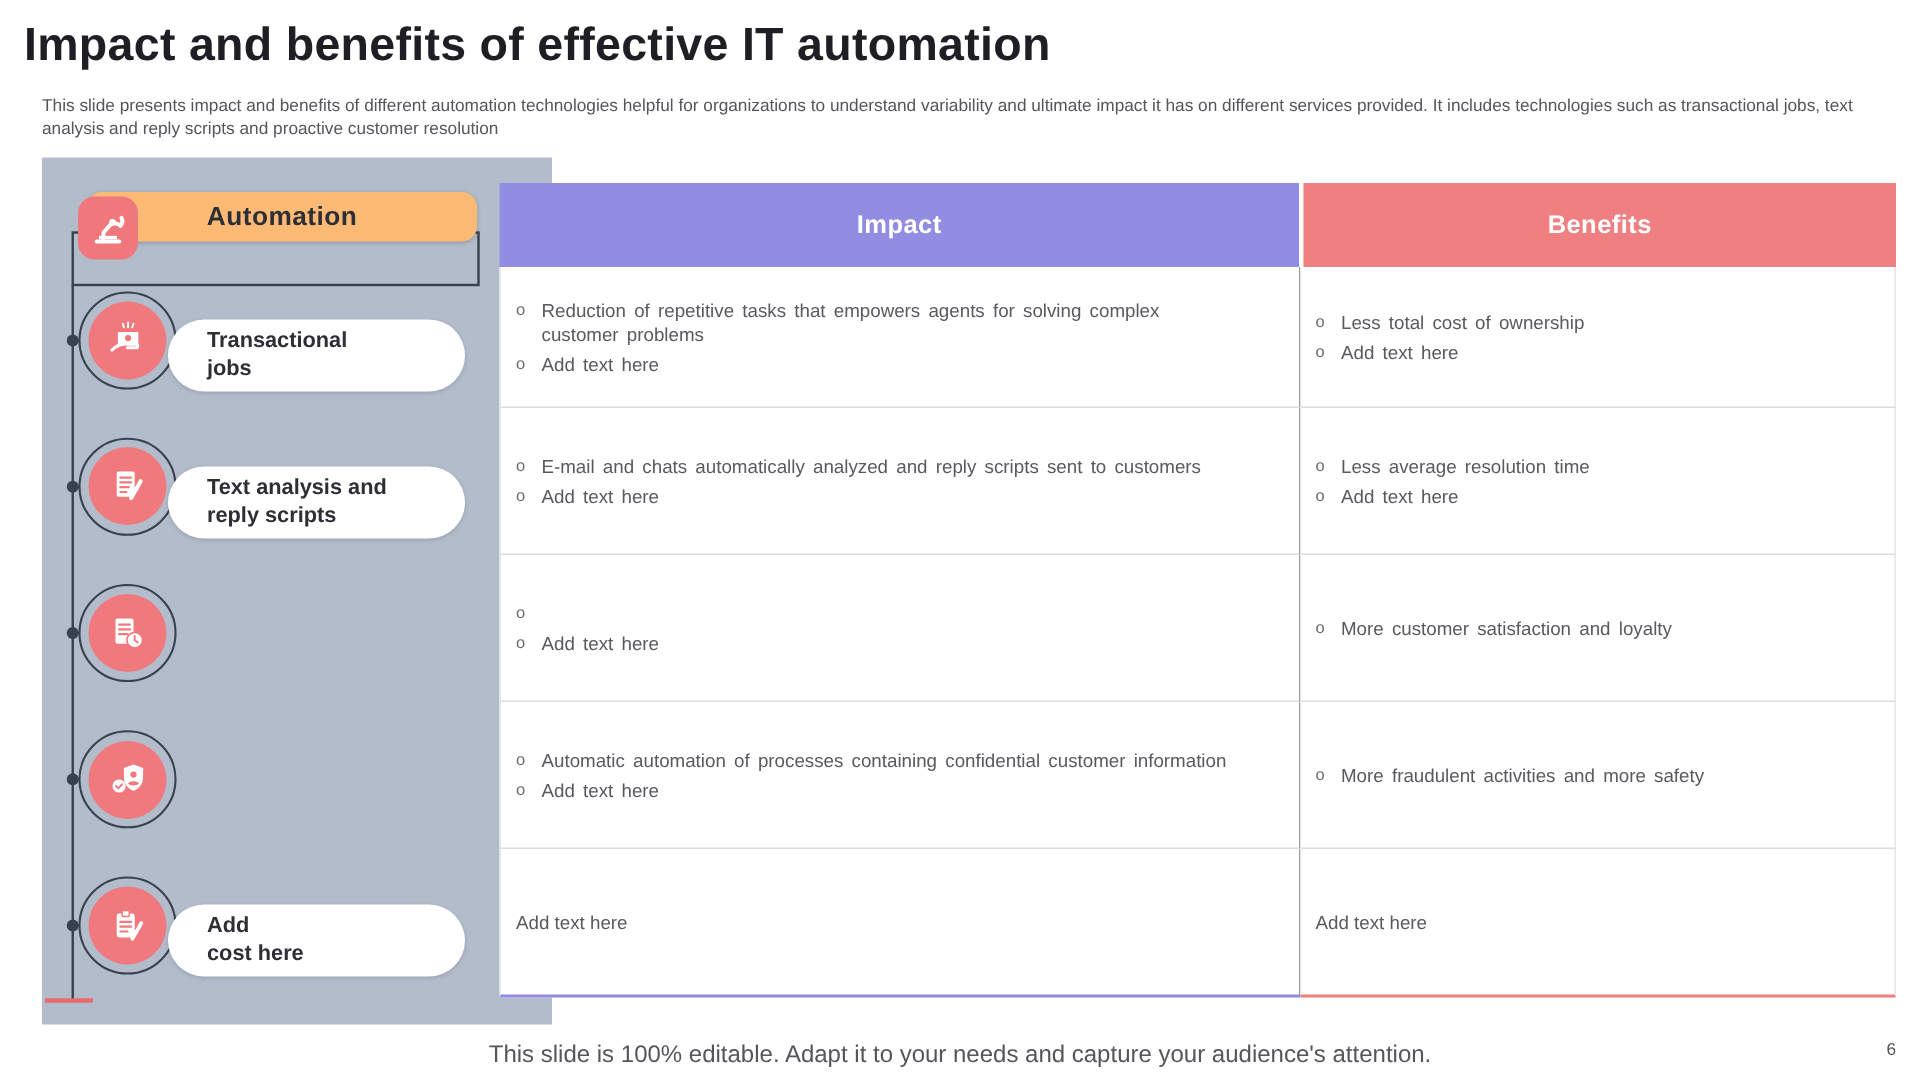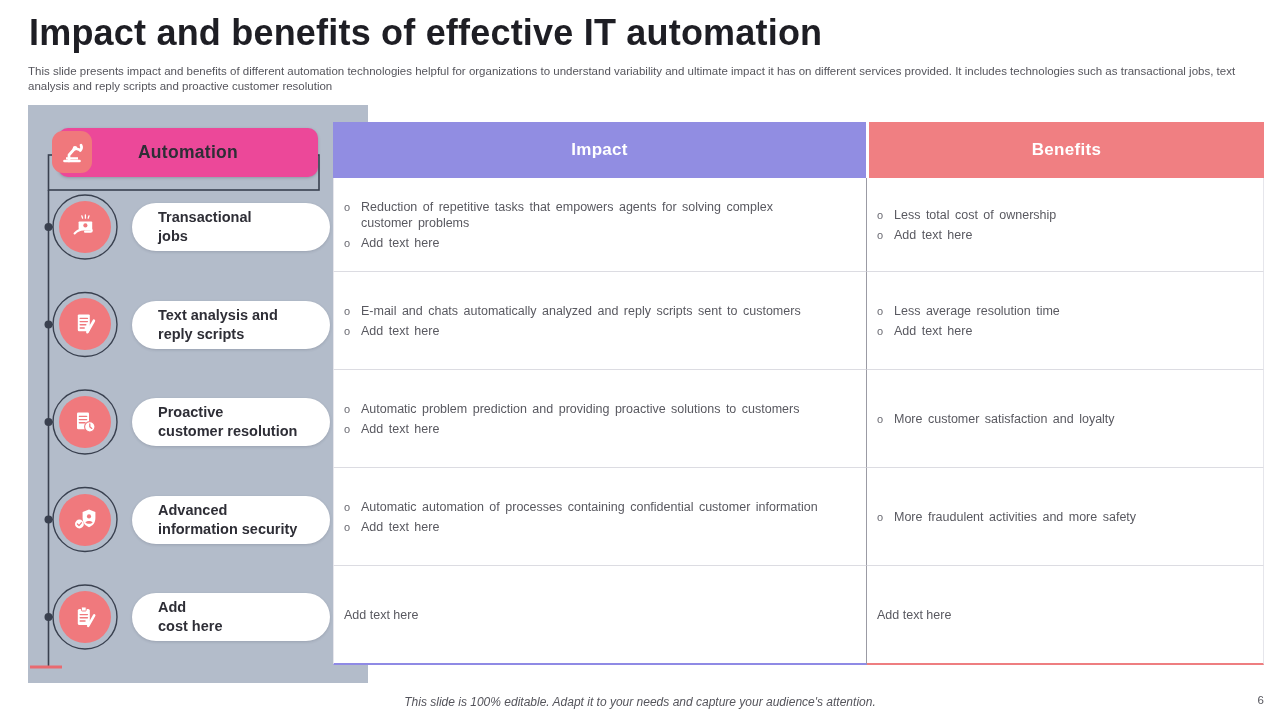--- a/index.html
+++ b/index.html
@@ -2,53 +2,53 @@
 <html><head>
 <meta charset="utf-8">
 <style>
   html,body{margin:0;padding:0;}
   body{
     width:1280px;height:720px;position:relative;background:#ffffff;
     font-family:"Liberation Sans","DejaVu Sans",sans-serif;overflow:hidden;
   }
   
   .slide-title{
-    position:absolute;left:29px;top:12px;width:1100px;
-    font-size:36px;font-weight:800;color:#1e1e24;letter-spacing:.2px;
+    position:absolute;left:16px;top:12px;width:1100px;
+    font-size:31px;font-weight:800;color:#1e1e24;letter-spacing:.2px;
   }
   .slide-desc{
     position:absolute;left:28px;top:64px;width:1212px;
     font-size:11.5px;line-height:15px;color:#55555c;
   }
   
   .panel{
     position:absolute;left:28px;top:105px;width:340px;height:578px;
     background:#b3bcca;
   }
   .connector-svg{position:absolute;left:0;top:0;z-index:0;}
   .auto-box{
-    position:absolute;left:30px;top:23px;width:260px;height:49px;
-    background:#ec4899;border-radius:10px;z-index:1;
+    position:absolute;left:30px;top:23px;width:260px;height:33px;
+    background:#fdba74;border-radius:10px;z-index:1;
     box-shadow:0 1px 3px rgba(40,45,60,.25);
     display:flex;align-items:center;justify-content:center;
   }
   .auto-label{font-size:17.5px;font-weight:800;color:#2e2e36;letter-spacing:.3px;}
   .auto-icon{
     position:absolute;left:24px;top:26px;width:40px;height:42px;
     background:#f0787c;border-radius:11px;z-index:2;
     display:flex;align-items:center;justify-content:center;
   }
   .item-circle{
     position:absolute;left:31px;width:52px;height:52px;border-radius:50%;
     background:#f0797d;z-index:2;display:flex;align-items:center;justify-content:center;
   }
   .item-pill{
-    position:absolute;left:104px;width:198px;height:48px;background:#ffffff;
+    position:absolute;left:84px;width:198px;height:48px;background:#ffffff;
     border-radius:24px;z-index:1;display:flex;flex-direction:column;justify-content:center;
-    padding-left:26px;box-sizing:border-box;box-shadow:0 1px 3px rgba(40,45,60,.18);
+    padding-left:26px;box-sizing:border-box;box-shadow:0 1px 3px rgba(40,45,60,.18);margin-top:10px;
   }
   .item-pill span{font-size:14.5px;font-weight:800;color:#2e2e36;line-height:19px;}
   
   .table{position:absolute;left:333px;top:122px;width:931px;height:543px;z-index:3;}
   .thead{display:flex;height:56px;}
   .th{
     display:flex;align-items:center;justify-content:center;
     color:#ffffff;font-size:17px;font-weight:700;letter-spacing:.3px;
   }
   .th-impact{width:533px;background:#918de2;margin-right:3px;}
@@ -65,21 +65,21 @@
   .trow-last .cell-impact{border-bottom:2px solid #8f8ae5;}
   .trow-last .cell-benefits{border-bottom:2px solid #ee7e80;}
   .bline{display:flex;align-items:flex-start;margin:2px 0;}
   .bu{width:17px;flex:0 0 17px;font-size:11px;line-height:16px;color:#6a6a72;}
   .bt{line-height:16px;word-spacing:2px;}
   .bt-wide{max-width:460px;}
   .plain-text{font-size:12.5px;color:#595960;}
   
   .footer-note{
     position:absolute;left:0;right:0;top:695px;text-align:center;
-    font-size:12px;color:#55555c;font-style:italic;
+    font-size:16px;color:#55555c;
   }
   .page-num{
     position:absolute;right:16px;top:694px;font-size:11.5px;color:#55555c;
   }
 </style>
 </head>
 <body>
 
 <div class="slide-title">Impact and benefits of effective IT automation</div>
 <div class="slide-desc">This slide presents impact and benefits of different automation technologies helpful for organizations to understand variability and ultimate impact it has on different services provided. It includes technologies such as transactional jobs, text analysis and reply scripts and proactive customer resolution</div>
@@ -167,37 +167,29 @@
       <rect x="10" y="8" width="15" height="21" rx="1.5" fill="#ffffff"></rect>
       <g stroke="#f0797d" stroke-width="1.8" stroke-linecap="round">
         <line x1="13" y1="13" x2="22" y2="13"></line>
           <line x1="13" y1="17" x2="22" y2="17"></line>
         <line x1="13" y1="21" x2="20" y2="21"></line>
       </g>
       <circle cx="26" cy="26" r="6.5" fill="#ffffff" stroke="#f0797d" stroke-width="1.4"></circle>
       <path d="M26 22.5v3.5l2.5 2" fill="none" stroke="#f0797d" stroke-width="1.6" stroke-linecap="round"></path>
     </svg>
   </div>
-  <div class="item-pill" style="top:293px">
-    <span>Proactive</span>
-    <span>customer resolution</span>
-  </div>
 
   <div class="item-circle" style="top:388.5px">
     <svg width="32" height="32" viewBox="0 0 40 40">
       <path d="M25 7l8 3v7.5c0 6-3.5 9.8-8 11.5-4.5-1.7-8-5.5-8-11.5V10z" fill="#ffffff"></path>
       <circle cx="25" cy="15.5" r="2.6" fill="#f0797d"></circle>
       <path d="M20.5 23c1-2.5 8-2.5 9 0-1.5 2.2-7.5 2.2-9 0z" fill="#f0797d"></path>
       <circle cx="13" cy="25" r="5.5" fill="#ffffff"></circle>
       <path d="M10.5 25l2 2 3-3.5" fill="none" stroke="#f0797d" stroke-width="1.6" stroke-linecap="round" stroke-linejoin="round"></path>
     </svg>
-  </div>
-  <div class="item-pill" style="top:390.5px">
-    <span>Advanced</span>
-    <span>information security</span>
   </div>
 
   <div class="item-circle" style="top:486px">
     <svg width="32" height="32" viewBox="0 0 40 40">
       <rect x="11" y="10" width="15" height="20" rx="2" fill="#ffffff"></rect>
       <rect x="15.5" y="7.5" width="6" height="5" rx="1" fill="#ffffff" stroke="#f0797d" stroke-width="1.2"></rect>
       <g stroke="#f0797d" stroke-width="1.8" stroke-linecap="round">
         <line x1="14" y1="17" x2="23" y2="17"></line>
           <line x1="14" y1="21" x2="23" y2="21"></line>
           <line x1="14" y1="25" x2="20" y2="25"></line>
@@ -260,21 +252,20 @@
         <span class="bu">o</span>
         <span class="bt">Add text here</span>
       </div>
     </div>
   </div>
 
   <div class="trow trow-mid" style="height:98px">
     <div class="cell cell-impact">
       <div class="bline">
         <span class="bu">o</span>
-        <span class="bt">Automatic problem prediction and providing proactive solutions to customers</span>
       </div>
       <div class="bline">
         <span class="bu">o</span>
         <span class="bt">Add text here</span>
       </div>
     </div>
     <div class="cell cell-benefits">
       <div class="bline">
         <span class="bu">o</span>
         <span class="bt">More customer satisfaction and loyalty</span>

